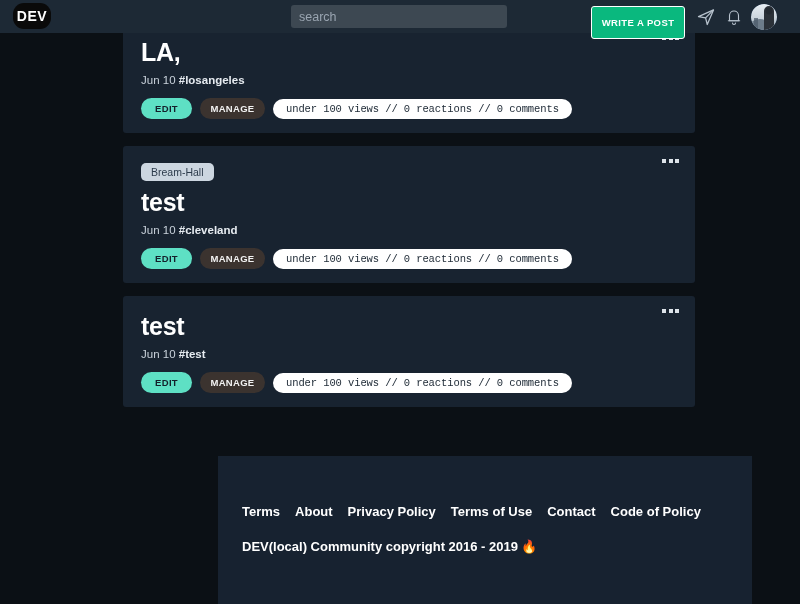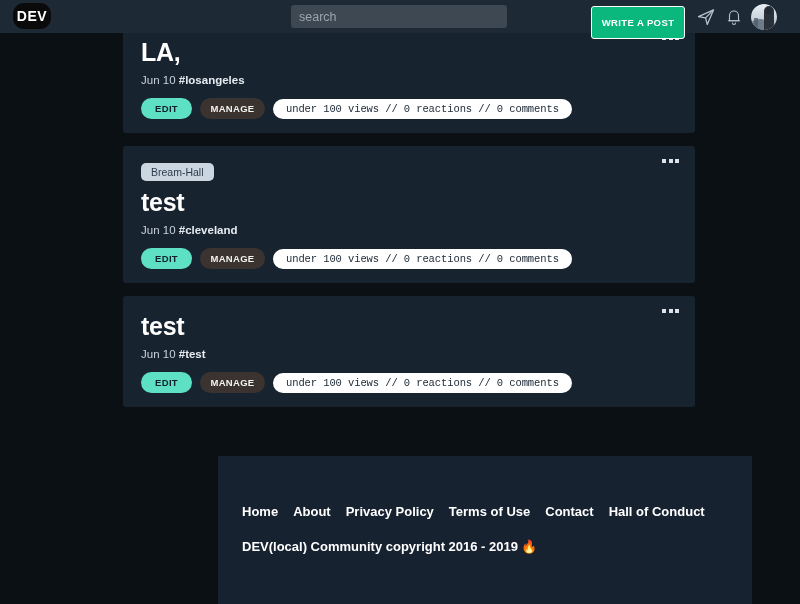--- a/index.html
+++ b/index.html
@@ -361,21 +361,21 @@
       <button class="btn-edit">EDIT</button>
       <button class="btn-manage">MANAGE</button>
       <div class="stats-pill">under 100 views // 0 reactions // 0 comments</div>
     </div>
   </div>
 
 </div>
 
 <div class="footer">
   <div class="footer-links">
-    <a>Home</a>
+    <a>Terms</a>
     <a>About</a>
     <a>Privacy Policy</a>
     <a>Terms of Use</a>
     <a>Contact</a>
-    <a>Hall of Conduct</a>
+    <a>Code of Policy</a>
   </div>
   <div class="footer-copy">DEV(local) Community copyright 2016 - 2019 🔥</div>
 </div>
 
 </body></html>

